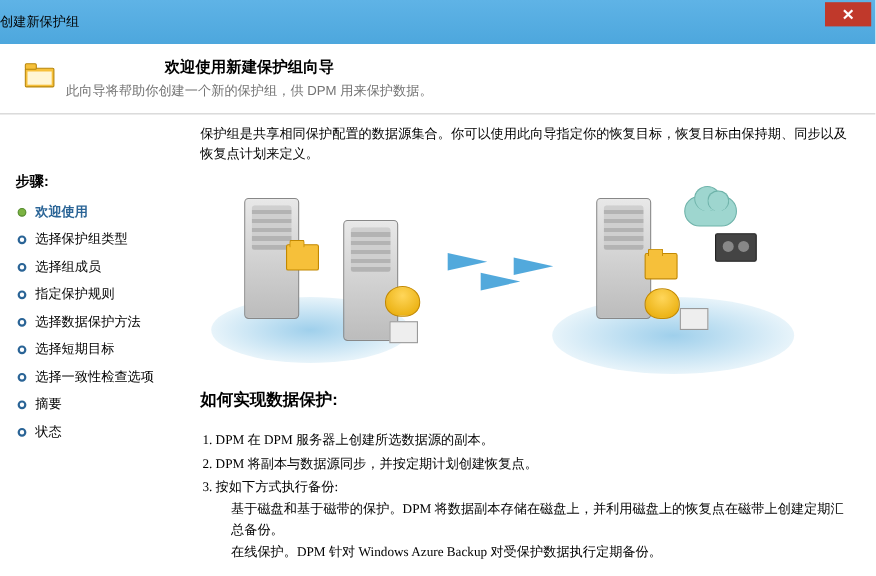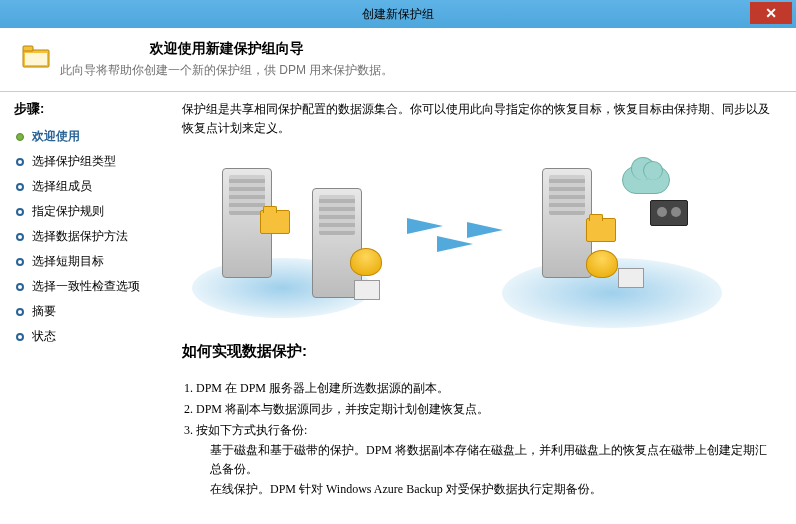--- a/index.html
+++ b/index.html
@@ -1,26 +1,26 @@
 <!DOCTYPE html>
 <html><head>
 <meta charset="utf-8">
 <style>
   * { box-sizing: border-box; margin: 0; padding: 0; }
   body { width: 796px; height: 524px; font-family: "Microsoft YaHei", SimSun, sans-serif; font-size: 12px; background: #fff; overflow: hidden; }
-  .titlebar { height: 28px; background: linear-gradient(#5fb3e6, #4da7dd); display: flex; align-items: center; justify-content: center; position: relative; color: #000; }
+  .titlebar { height: 40px; background: linear-gradient(#5fb3e6, #4da7dd); display: flex; align-items: center; justify-content: flex-start; position: relative; color: #000; }
   .titlebar .close-btn { position: absolute; right: 4px; top: 2px; width: 42px; height: 22px; background: #c0392b; color: #fff; display: flex; align-items: center; justify-content: center; font-size: 14px; font-weight: bold; }
   .header { display: flex; align-items: flex-start; padding: 12px 16px 8px 22px; }
   .folder-icon { width: 28px; height: 24px; margin-top: 4px; margin-right: 10px; }
   .header-text .title { font-size: 14px; font-weight: bold; margin-bottom: 4px; text-align: center; }
   .header-text .subtitle { font-size: 12px; color: #737373; }
   .divider { height: 1px; background: #ccc; margin: 4px 0 0 0; }
   .body { display: flex; height: calc(524px - 28px - 62px); }
   .sidebar { width: 172px; padding: 8px 8px 8px 14px; }
-  .sidebar-title { font-weight: bold; font-size: 13px; margin-bottom: 6px; }
+  .sidebar-title { font-weight: bold; font-size: 13px; margin-bottom: 6px; margin-top: 44px; }
   .step { display: flex; align-items: center; padding: 4px 2px; cursor: pointer; }
   .step .bullet { width: 8px; height: 8px; border-radius: 50%; margin-right: 8px; flex: none; }
   .step.current .bullet { background: #7cb342; border: 1px solid #558b2f; }
   .step.pending .bullet { background: #fff; border: 2px solid #2a6496; }
   .step.current .step-label { color: #2a6496; font-weight: bold; }
   .content { flex: 1; padding: 8px 18px 8px 10px; }
   .intro { font-size: 12px; line-height: 1.6; margin-bottom: 10px; }
   .illustration { height: 180px; background: #fff; display: flex; align-items: center; justify-content: center; position: relative; margin-bottom: 14px; }
   .section-title { font-weight: bold; font-size: 15px; margin-bottom: 18px; }
   .list { padding-left: 2px; font-size: 12px; line-height: 1.55; font-family: SimSun, serif; }

